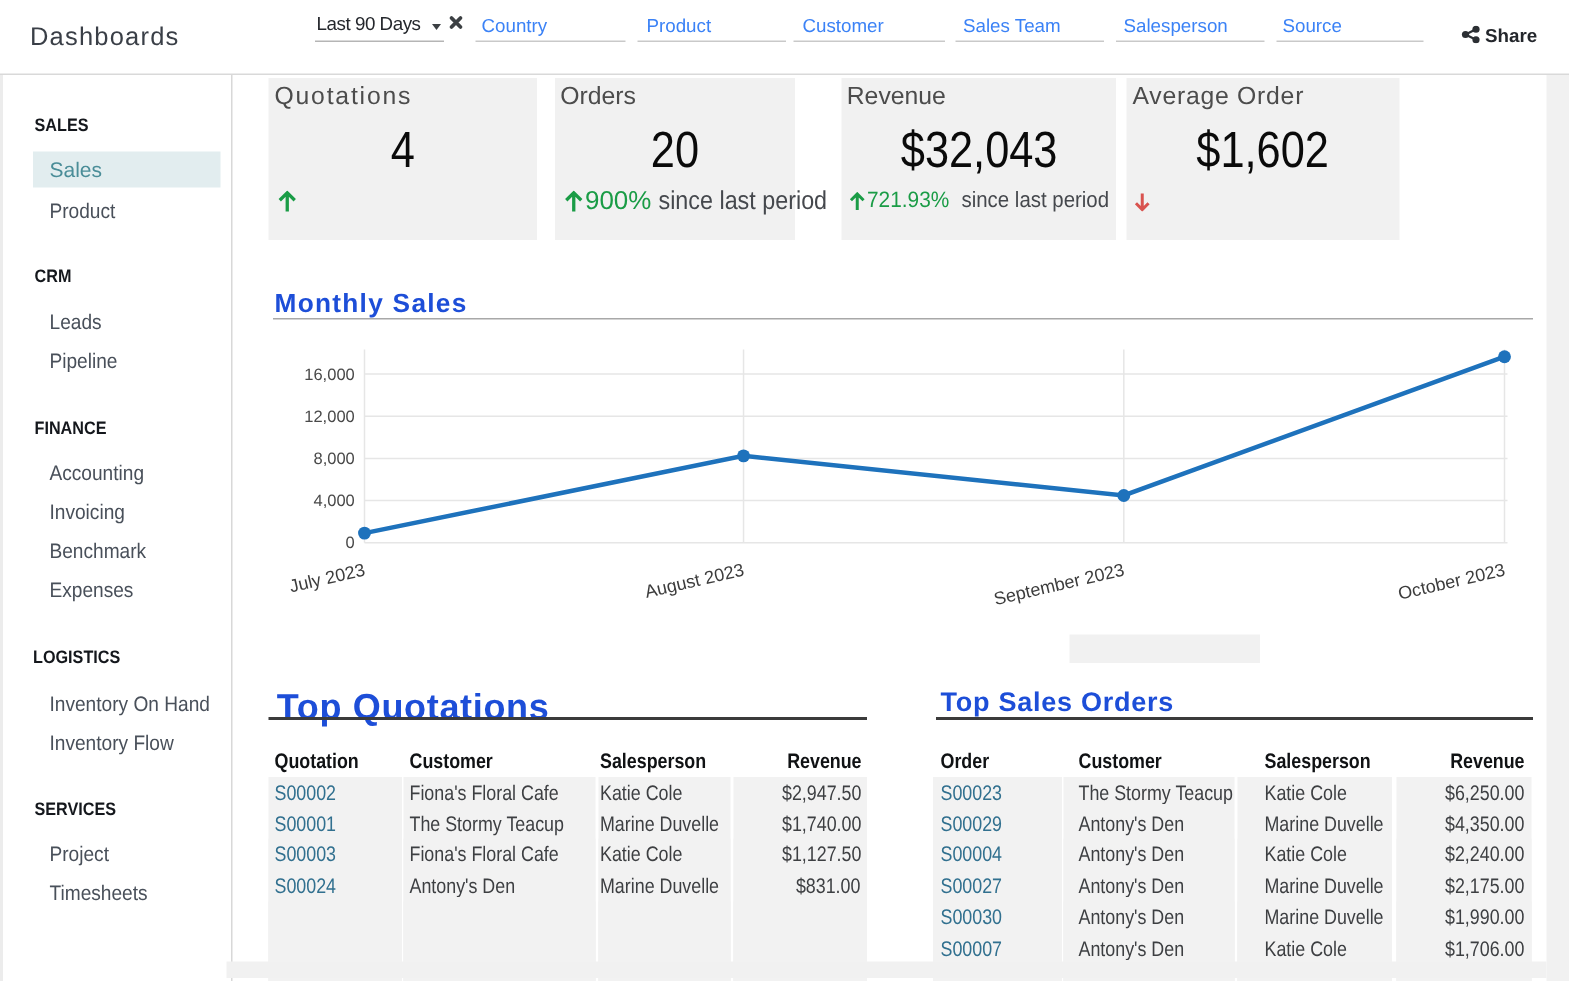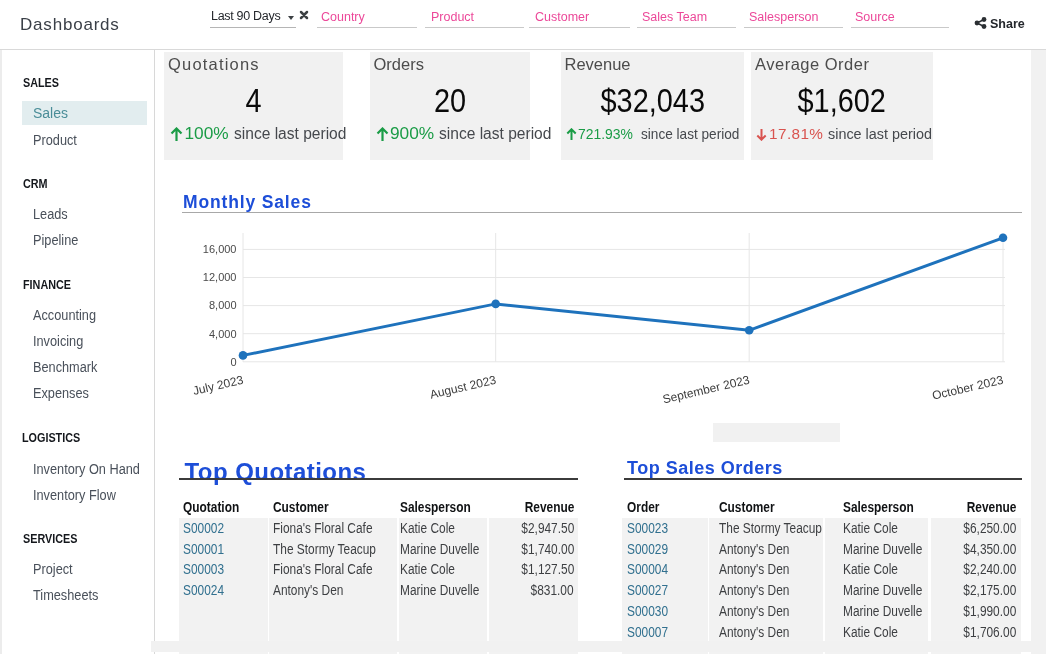--- a/index.html
+++ b/index.html
@@ -9,21 +9,21 @@
 .abs { position:absolute; }
 
 
 #topbar { position:absolute; left:0; top:0; width:1046px; height:50px;
   background:#fff; border-bottom:1px solid #d9d9d9; z-index:5; }
 #brand { position:absolute; left:20px; top:14.5px; font-size:17px; letter-spacing:0.8px; color:#3a3f47; }
 .daterange { position:absolute; left:211px; top:9px; font-size:12.5px; letter-spacing:-0.3px; color:#24272c; }
 .dr-underline { position:absolute; left:210px; top:27px; width:86px; height:1px; background:#b5b5b5; }
 .caret { position:absolute; left:288px; top:16px; width:0; height:0;
   border-left:3.3px solid transparent; border-right:3.3px solid transparent; border-top:4.2px solid #3c4043; }
-.filter { position:absolute; top:9.5px; height:17px; font-size:12.5px; color:#ec4899; }
+.filter { position:absolute; top:9.5px; height:17px; font-size:12.5px; color:#3b82f6; }
 .funder { position:absolute; top:27px; height:1px; background:#c9c9c9; }
 #share { position:absolute; left:990px; top:17px; font-size:12.5px; font-weight:bold; color:#24272c; }
 
 
 #sidebar { position:absolute; left:0; top:50px; width:155px; height:604px;
   background:#fff; border-right:1px solid #d8d8d8; }
 .shead { position:absolute; left:23px; font-size:12px; line-height:14px; font-weight:bold; color:#14171c; transform:scaleX(0.9); transform-origin:left center; }
 .sitem { position:absolute; left:33px; font-size:14px; line-height:20px; color:#49505a; white-space:nowrap; }
 .sitem span { display:inline-block; transform:scaleX(0.91); transform-origin:left center; }
 #active-item { position:absolute; left:22px; top:100.5px; width:125px; height:24.5px;
@@ -108,27 +108,26 @@
 <div class="shead" style="top:431.3px; left:21.5px;">LOGISTICS</div>
 <div class="sitem" style="top:458.5px;"><span>Inventory On Hand</span></div>
 <div class="sitem" style="top:484.5px;"><span>Inventory Flow</span></div>
 <div class="shead" style="top:532.1px;">SERVICES</div>
 <div class="sitem" style="top:559px;"><span>Project</span></div>
 <div class="sitem" style="top:585px;"><span>Timesheets</span></div>
 
 <div id="vscroll"></div>
 <div id="hscroll"></div>
 
-<div class="card" style="left:164px; width:179px;">
+<div class="card" style="left:179px; width:179px;">
   <div class="lbl" style="letter-spacing:1.2px;">Quotations</div>
   <div class="num">4</div>
   <svg class="darr" width="13" height="15" viewBox="0 0 13 15">
       <path d="M6.5 14 L6.5 2 M1.5 6.5 L6.5 1.5 L11.5 6.5" fill="none" stroke="#1a9c46" stroke-width="2.2"></path>
     </svg>
-  <div class="delta" style="left:20.5px;"><span class="up">100%</span> <span class="sp">since last period</span></div>
 </div>
 <div class="card" style="left:369.5px; width:160px;">
   <div class="lbl">Orders</div>
   <div class="num">20</div>
   <svg class="darr" width="13" height="15" viewBox="0 0 13 15">
       <path d="M6.5 14 L6.5 2 M1.5 6.5 L6.5 1.5 L11.5 6.5" fill="none" stroke="#1a9c46" stroke-width="2.2"></path>
     </svg>
   <div class="delta" style="left:20.5px;"><span class="up">900%</span> <span class="sp">since last period</span></div>
 </div>
 <div class="card" style="left:560.5px; width:183.5px;">
@@ -138,21 +137,20 @@
       <path d="M5.5 12 L5.5 1.8 M1.3 5.5 L5.5 1.3 L9.7 5.5" fill="none" stroke="#1a9c46" stroke-width="2"></path>
     </svg>
   <div class="delta" style="left:17.7px; font-size:14.8px; top:73px;"><span class="up" style="display:inline-block; transform:scaleX(0.94); transform-origin:left center;">721.93%</span> <span class="sp" style="transform:scaleX(0.92);">since last period</span></div>
 </div>
 <div class="card" style="left:751px; width:181.5px;">
   <div class="lbl" style="letter-spacing:0.5px;">Average Order</div>
   <div class="num">$1,602</div>
   <svg class="darr" style="top:75.5px; left:5.4px;" width="11" height="13" viewBox="0 0 11 13">
       <path d="M5.5 1 L5.5 11.2 M1.3 7.5 L5.5 11.7 L9.7 7.5" fill="none" stroke="#d9534f" stroke-width="2"></path>
     </svg>
-  <div class="delta" style="left:18.1px; font-size:15.3px; top:72.7px;"><span class="dn" style="letter-spacing:0.4px;">17.81%</span> <span class="sp" style="transform:scaleX(0.94);">since last period</span></div>
 </div>
 
 <div class="sect-title" style="left:183px; top:192px; font-size:17.5px; letter-spacing:0.85px;">Monthly Sales</div>
 <div class="abs" style="left:182px; top:212px; width:840px; height:1px; background:#a8a8a8;"></div>
 
 <svg class="abs" style="left:170px; top:225px;" width="860" height="180" viewBox="0 0 860 180">
   <g stroke="#e6e6e6" stroke-width="1">
     <line x1="73" y1="24.4" x2="835" y2="24.4"></line>
     <line x1="73" y1="52.5" x2="835" y2="52.5"></line>
     <line x1="73" y1="80.6" x2="835" y2="80.6"></line>

